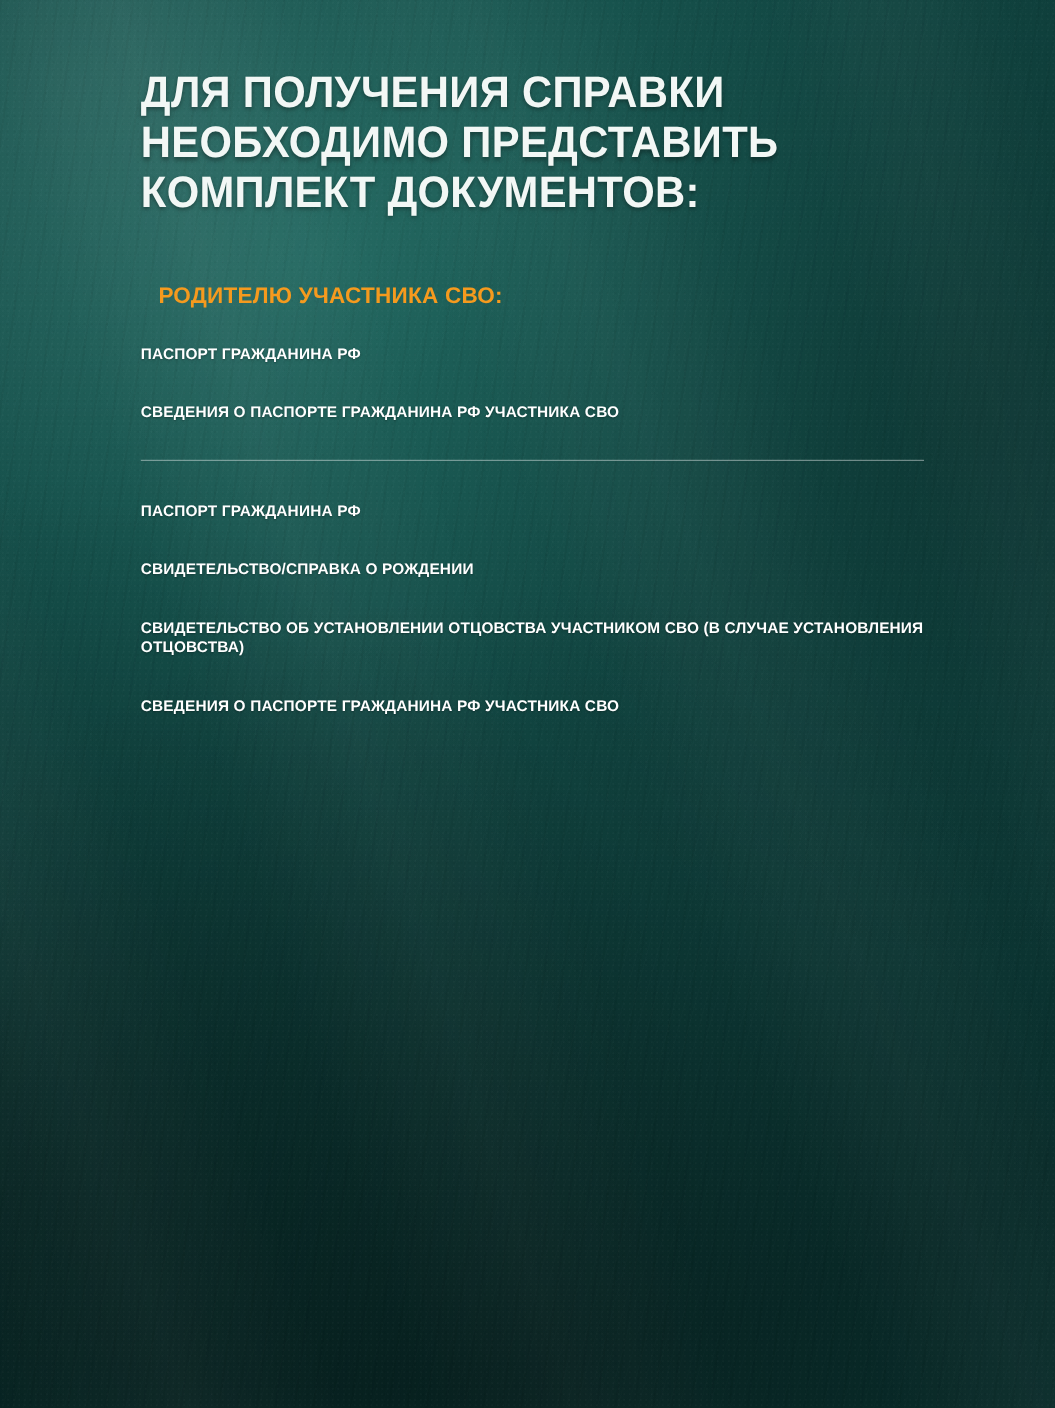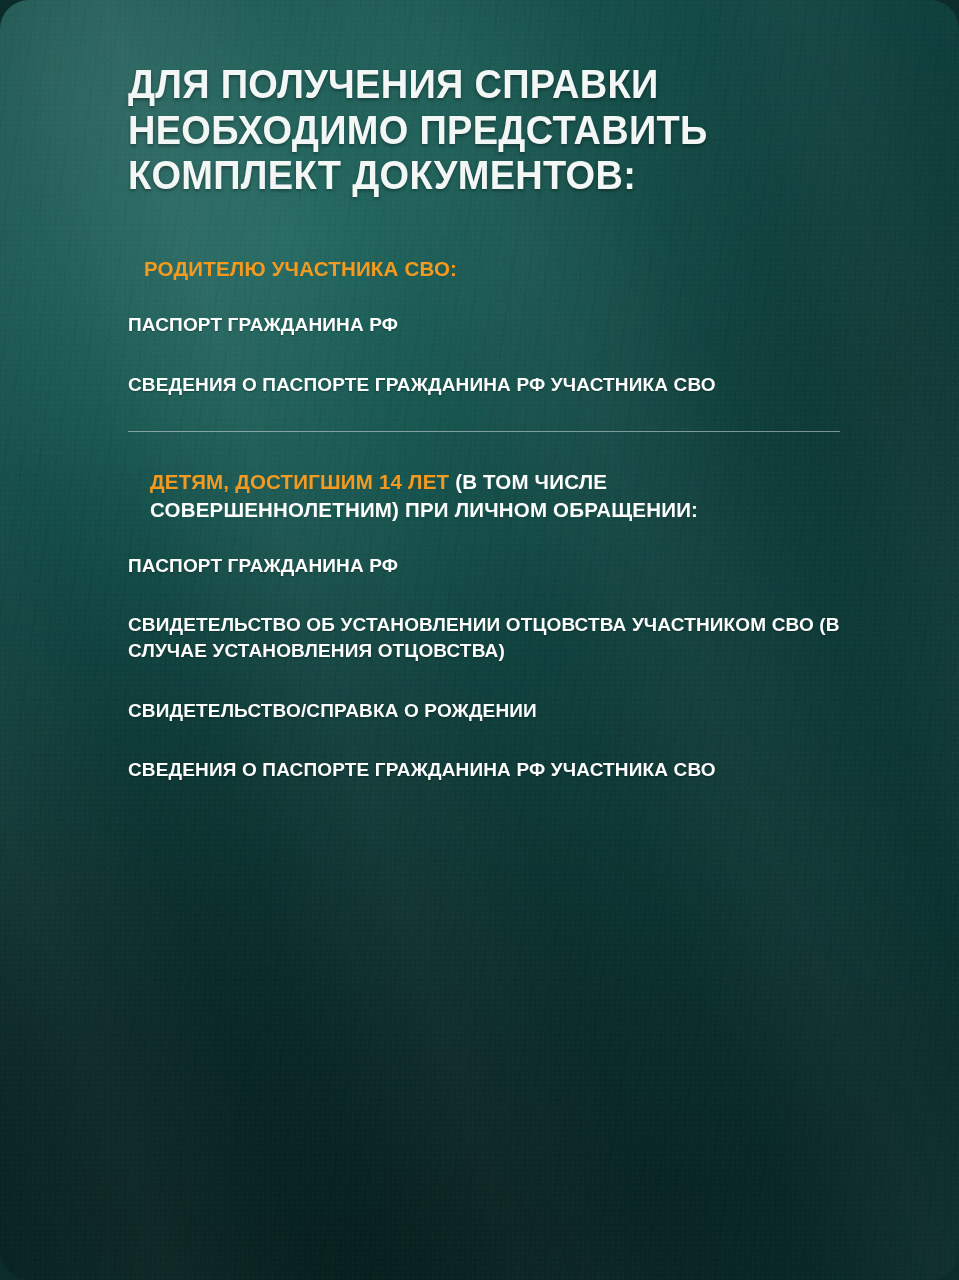--- a/index.html
+++ b/index.html
@@ -10,21 +10,20 @@
   .poster {
     position: relative;
     width: 959px;
     height: 1280px;
     overflow: hidden;
     background:
       radial-gradient(ellipse 120% 80% at 30% 18%, rgba(33,104,96,0.95) 0%, rgba(18,72,68,0.85) 45%, rgba(10,48,46,0.9) 100%),
       linear-gradient(155deg, #16564f 0%, #15544d 18%, #0f4943 38%, #0d413c 58%, #0b3a36 78%, #0a3531 100%);
     font-family: "Liberation Sans", sans-serif;
     color: #ffffff;
-    border-radius: 29px;
   }
   
   .tex-a, .tex-b, .tex-c, .tex-d {
     position: absolute;
     inset: 0;
     pointer-events: none;
   }
   .tex-a {
     background:
       linear-gradient(70deg, rgba(255,255,255,0.00) 0%, rgba(255,255,255,0.05) 12%, rgba(255,255,255,0.00) 22%),
@@ -80,21 +79,21 @@
     line-height: 1.33;
     letter-spacing: 0.2px;
     text-transform: uppercase;
     color: #ffffff;
     margin: 0 0 30px 16px;
     max-width: 680px;
   }
   .accent { color: #f59a1e; }
   .doc-item {
     font-weight: bold;
-    font-size: 19px;
+    font-size: 14px;
     line-height: 1.35;
     letter-spacing: 0.15px;
     text-transform: uppercase;
     color: #ffffff;
     margin: 0 0 34px 0;
     max-width: 730px;
     text-shadow: 0 1px 2px rgba(0,0,0,0.3);
   }
   .divider {
     height: 1px;
@@ -122,23 +121,20 @@
       <p class="section-heading">
         <span class="accent">РОДИТЕЛЮ УЧАСТНИКА СВО:</span><span></span>
       </p>
       <p class="doc-item">ПАСПОРТ ГРАЖДАНИНА РФ</p>
       <p class="doc-item">СВЕДЕНИЯ О ПАСПОРТЕ ГРАЖДАНИНА РФ УЧАСТНИКА СВО</p>
     </div>
 
     <div class="divider"></div>
 
     <div class="section section-2">
-      <p class="section-heading">
-        <span class="accent">ДЕТЯМ, ДОСТИГШИМ 14 ЛЕТ</span><span> (В ТОМ ЧИСЛЕ СОВЕРШЕННОЛЕТНИМ) ПРИ ЛИЧНОМ ОБРАЩЕНИИ:</span>
-      </p>
       <p class="doc-item">ПАСПОРТ ГРАЖДАНИНА РФ</p>
+      <p class="doc-item">СВИДЕТЕЛЬСТВО/СПРАВКА О РОЖДЕНИИ</p>
       <p class="doc-item">СВИДЕТЕЛЬСТВО ОБ УСТАНОВЛЕНИИ ОТЦОВСТВА УЧАСТНИКОМ СВО (В СЛУЧАЕ УСТАНОВЛЕНИЯ ОТЦОВСТВА)</p>
-      <p class="doc-item">СВИДЕТЕЛЬСТВО/СПРАВКА О РОЖДЕНИИ</p>
       <p class="doc-item">СВЕДЕНИЯ О ПАСПОРТЕ ГРАЖДАНИНА РФ УЧАСТНИКА СВО</p>
     </div>
 
   </div>
 </div>
 
 </body></html>

